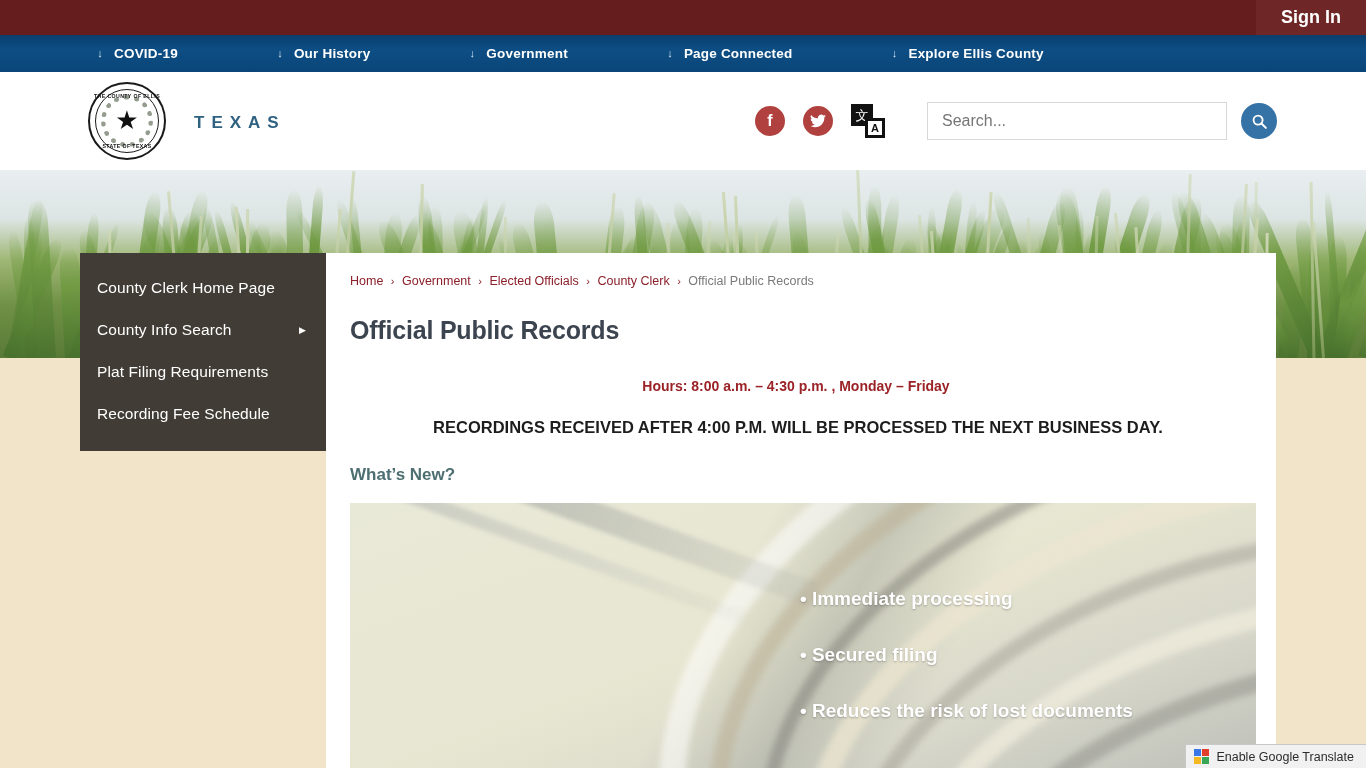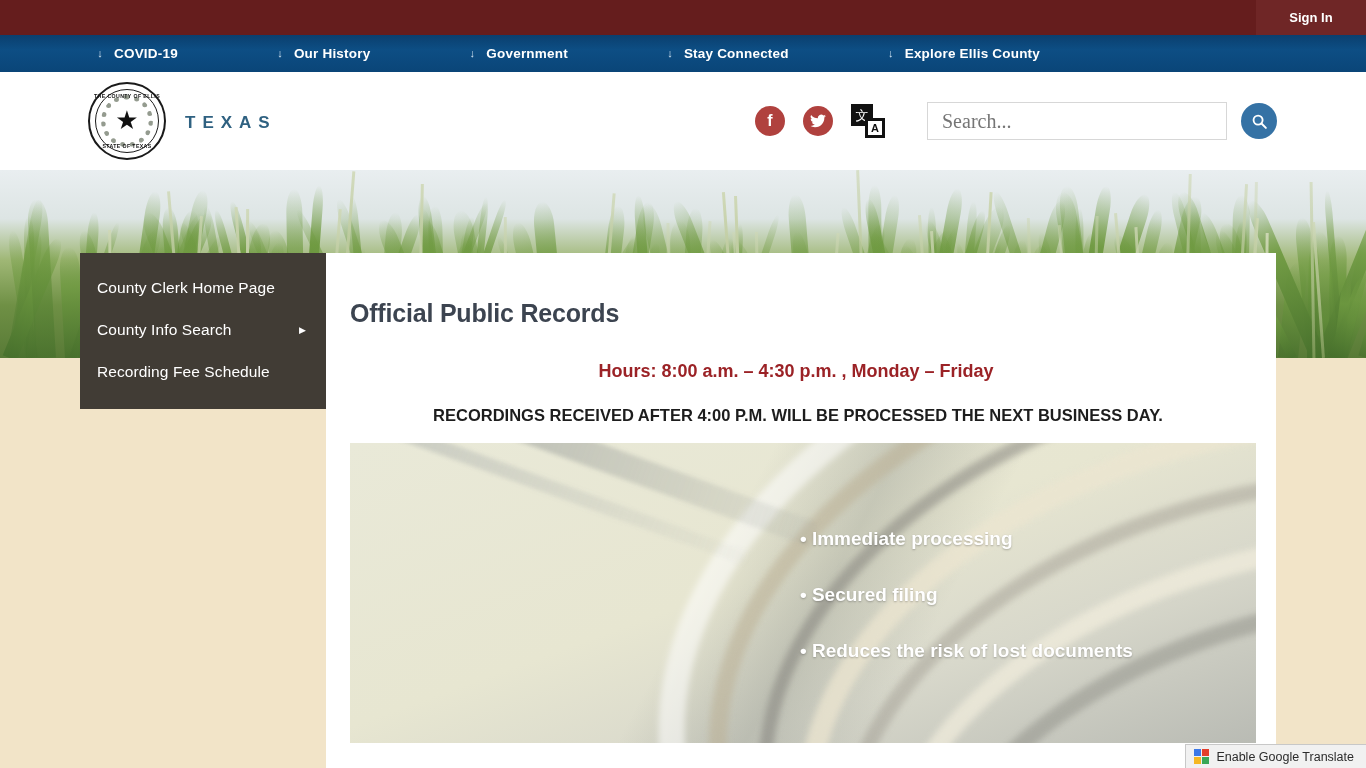--- a/index.html
+++ b/index.html
@@ -29,21 +29,21 @@
     white-space: nowrap;
   }
   .account-msg b { font-weight: bold; }
   .signin-btn {
     position: absolute;
     right: 0; top: 0;
     height: 35px;
     width: 110px;
     background: #6f2626;
     color: #ffffff;
-    font-size: 13px;
+    font-size: 18px;
     font-weight: bold;
     display: flex;
     align-items: center;
     justify-content: center;
     cursor: pointer;
   }
 
   
   .mainnav {
     height: 37px;
@@ -143,21 +143,21 @@
     color: #121a3a;
     line-height: .95;
     letter-spacing: -.5px;
   }
   .logo-sub {
     font-size: 17px;
     font-weight: bold;
     color: #2f6181;
     letter-spacing: 7px;
     margin-top: 3px;
-    margin-left: 3px;
+    margin-left: 12px;
   }
 
   .header-right {
     position: absolute;
     right: 0; top: 0;
     height: 98px;
     display: flex;
     align-items: center;
   }
   .social {
@@ -204,23 +204,23 @@
     border: 1px solid #d7d7d7;
     display: flex;
     align-items: center;
   }
   .searchbox input {
     border: 0;
     outline: 0;
     width: 100%;
     height: 100%;
     padding: 0 14px;
-    font-size: 20px;
+    font-size: 16px;
     color: #6e6e6e;
-    font-family: Liberation Serif, serif;
+    font-family: Liberation Sans, sans-serif;
     background: transparent;
   }
   .search-btn {
     width: 36px; height: 36px;
     border-radius: 50%;
     background: #3572a5;
     margin-left: 14px;
     margin-right: 89px;
     display:flex; align-items:center; justify-content:center;
     cursor: pointer;
@@ -307,21 +307,21 @@
     margin-top: 28px;
     font-size: 25px;
     font-weight: bold;
     color: #3c4450;
     letter-spacing: -.2px;
   }
 
   .hours {
     margin-top: 33px;
     text-align: center;
-    font-size: 18px;
+    font-size: 14px;
     font-weight: bold;
     color: #9b2226;
     padding-right: 10px;
   }
   .notice {
     margin-top: 24px;
     text-align: center;
     font-size: 16.5px;
     font-weight: bold;
     color: #1d1d1d;
@@ -429,21 +429,21 @@
     <span class="nav-label">Our History</span>
   </div>
   <div class="nav-gap"></div>
   <div class="nav-item">
     <span class="nav-arrow">↓</span>
     <span class="nav-label">Government</span>
   </div>
   <div class="nav-gap"></div>
   <div class="nav-item">
     <span class="nav-arrow">↓</span>
-    <span class="nav-label">Stay Connected</span>
+    <span class="nav-label">Page Connected</span>
   </div>
   <div class="nav-gap"></div>
   <div class="nav-item">
     <span class="nav-arrow">↓</span>
     <span class="nav-label">Explore Ellis County</span>
   </div>
 </div>
 
 <div class="header">
   <div class="logo-wrap">
@@ -749,34 +749,50 @@
   <div class="sidebar">
     <div class="side-item">
       <span class="side-label">County Clerk Home Page</span>
       <span class="side-caret"></span>
     </div>
     <div class="side-item">
       <span class="side-label">County Info Search</span>
       <span class="side-caret">▶</span>
     </div>
     <div class="side-item">
+      <span class="side-label">Plat Filing Requirements</span>
+      <span class="side-caret"></span>
+    </div>
+    <div class="side-item">
       <span class="side-label">Recording Fee Schedule</span>
       <span class="side-caret"></span>
     </div>
   </div>
 
   <div class="content">
 
+    <div class="breadcrumb">
+      <a>Home</a>
+      <span class="sep">›</span>
+      <a>Government</a>
+      <span class="sep">›</span>
+      <a>Elected Officials</a>
+      <span class="sep">›</span>
+      <a>County Clerk</a>
+      <span class="sep">›</span>
+      <span class="cur">Official Public Records</span>
+    </div>
 
     <div class="page-title">Official Public Records</div>
 
     <div class="hours">Hours: 8:00 a.m. – 4:30 p.m. , Monday – Friday</div>
 
     <div class="notice">RECORDINGS RECEIVED AFTER 4:00 P.M. WILL BE PROCESSED THE NEXT BUSINESS DAY.</div>
 
+    <div class="whatsnew">What’s New?</div>
 
     <div class="promo">
       <div class="promo-bg"></div>
       <div id="promo-streaks">
           <div class="streak" style="top: -160px; left: 300px; width: 1100px; height: 760px; border: 26px solid rgba(255, 255, 255, 0.55); filter: blur(3px); transform: rotate(-14deg);"></div>
           <div class="streak" style="top: -120px; left: 350px; width: 1060px; height: 700px; border: 18px solid rgba(188, 176, 150, 0.55); filter: blur(3px); transform: rotate(-14deg);"></div>
           <div class="streak" style="top: -70px; left: 400px; width: 1000px; height: 660px; border: 14px solid rgba(120, 118, 112, 0.45); filter: blur(3px); transform: rotate(-14deg);"></div>
           <div class="streak" style="top: -20px; left: 440px; width: 960px; height: 620px; border: 22px solid rgba(236, 230, 208, 0.75); filter: blur(3px); transform: rotate(-14deg);"></div>
           <div class="streak" style="top: 40px; left: 480px; width: 920px; height: 580px; border: 16px solid rgba(150, 146, 136, 0.4); filter: blur(3px); transform: rotate(-14deg);"></div>
           <div class="streak" style="top: 100px; left: 520px; width: 880px; height: 540px; border: 20px solid rgba(245, 240, 222, 0.65); filter: blur(3px); transform: rotate(-14deg);"></div>

